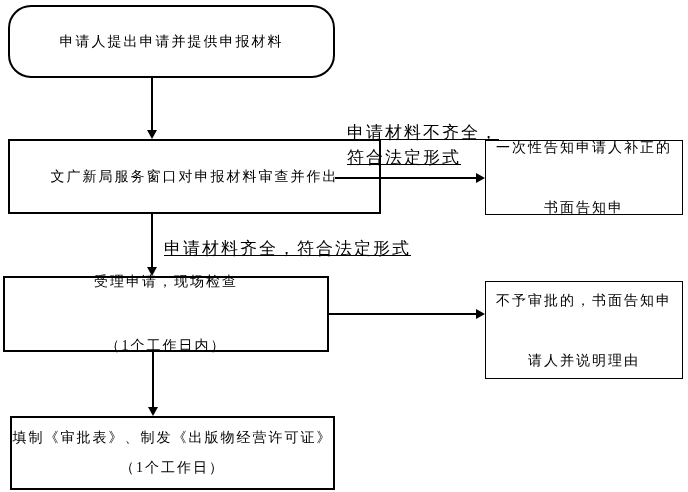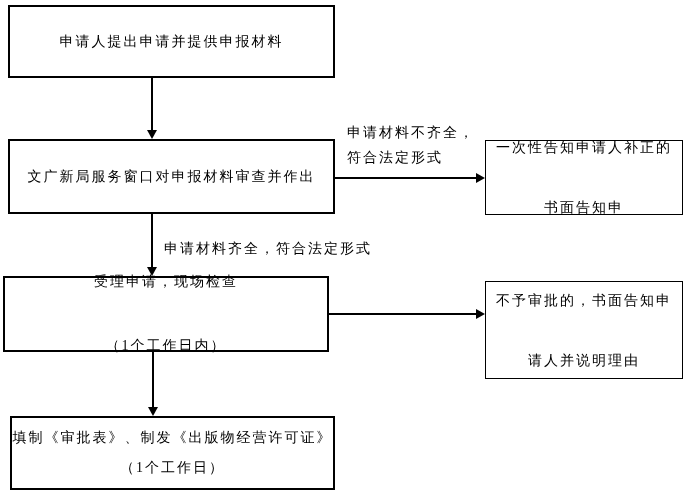--- a/index.html
+++ b/index.html
@@ -48,28 +48,29 @@
   }
   .arrow-right {
     position: absolute;
     width: 0; height: 0;
     border-top: 5px solid transparent;
     border-bottom: 5px solid transparent;
     border-left: 9px solid #000000;
   }
   .edge-label {
     position: absolute;
-    font-size: 14px;
+    font-size: 17px;
     letter-spacing: 2px;
     line-height: 25px;
     white-space: nowrap;
+    text-decoration: underline;
   }
   
-  #box-applicant        { left: 8px;   top: 5px;   width: 327px; height: 73px; }
-  #box-window-review    { left: 8px;   top: 139px; width: 327px; height: 75px; justify-content: center; }
+  #box-applicant        { left: 8px;   top: 5px;   width: 327px; height: 73px; border-radius: 23px; }
+  #box-window-review    { left: 8px;   top: 139px; width: 373px; height: 75px; justify-content: center; }
   #box-notify-correction{ left: 485px; top: 140px; width: 198px; height: 75px; line-height: 31px; }
   #box-accept-inspect   { left: 3px;   top: 276px; width: 326px; height: 76px; line-height: 28px; gap: 36px; }
   #box-reject-notify    { left: 485px; top: 281px; width: 198px; height: 98px; line-height: 31px; }
   #box-issue-license    { left: 10px;   top: 416px; width: 325px; height: 74px; line-height: 30px; }
   
   #conn1-line  { left: 151px; top: 78px;  height: 52px; }
   #conn1-head  { left: 147px; top: 130px; }
   #conn2-line  { left: 335px; top: 177px; width: 142px; }
   #conn2-head  { left: 476px; top: 173px; }
   #conn3-line  { left: 151px; top: 214px; height: 53px; }

